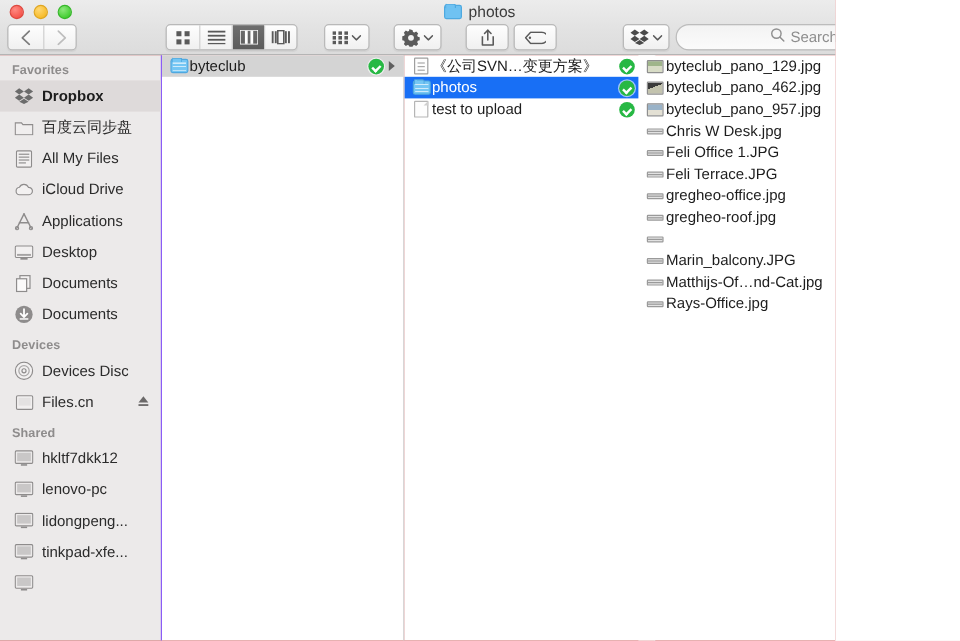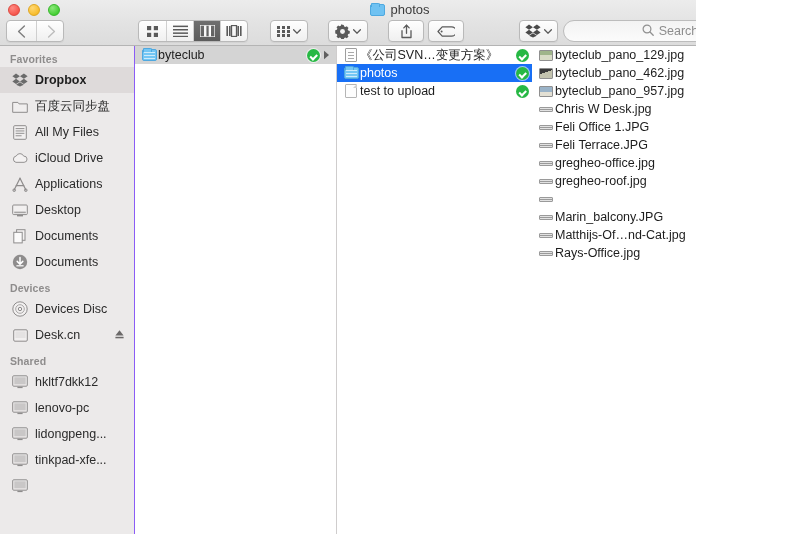--- a/index.html
+++ b/index.html
@@ -431,21 +431,21 @@
         <span class="sb-label">Devices Disc</span>
       </div>
 
       <div class="sb-item">
         <span class="sb-ico">
           <svg width="15" height="13" viewBox="0 0 15 13">
             <rect x="0.7" y="0.8" width="13.6" height="11.4" rx="1.2" fill="#f2f0f0" stroke="#8e8c8c" stroke-width="1"></rect>
             <rect x="2.4" y="2.4" width="10.2" height="6.6" fill="#e4e2e2"></rect>
           </svg>
         </span>
-        <span class="sb-label">Desk.cn</span>
+        <span class="sb-label">Files.cn</span>
         <span class="eject">
           <svg width="11" height="11" viewBox="0 0 11 11">
             <path d="M5.5 1.3 9.6 6.4H1.4z" fill="#6b6969"></path>
             <rect x="1.4" y="7.8" width="8.2" height="1.5" fill="#6b6969"></rect>
           </svg>
         </span>
       </div>
 
       <div class="sb-header">Shared</div>
 

